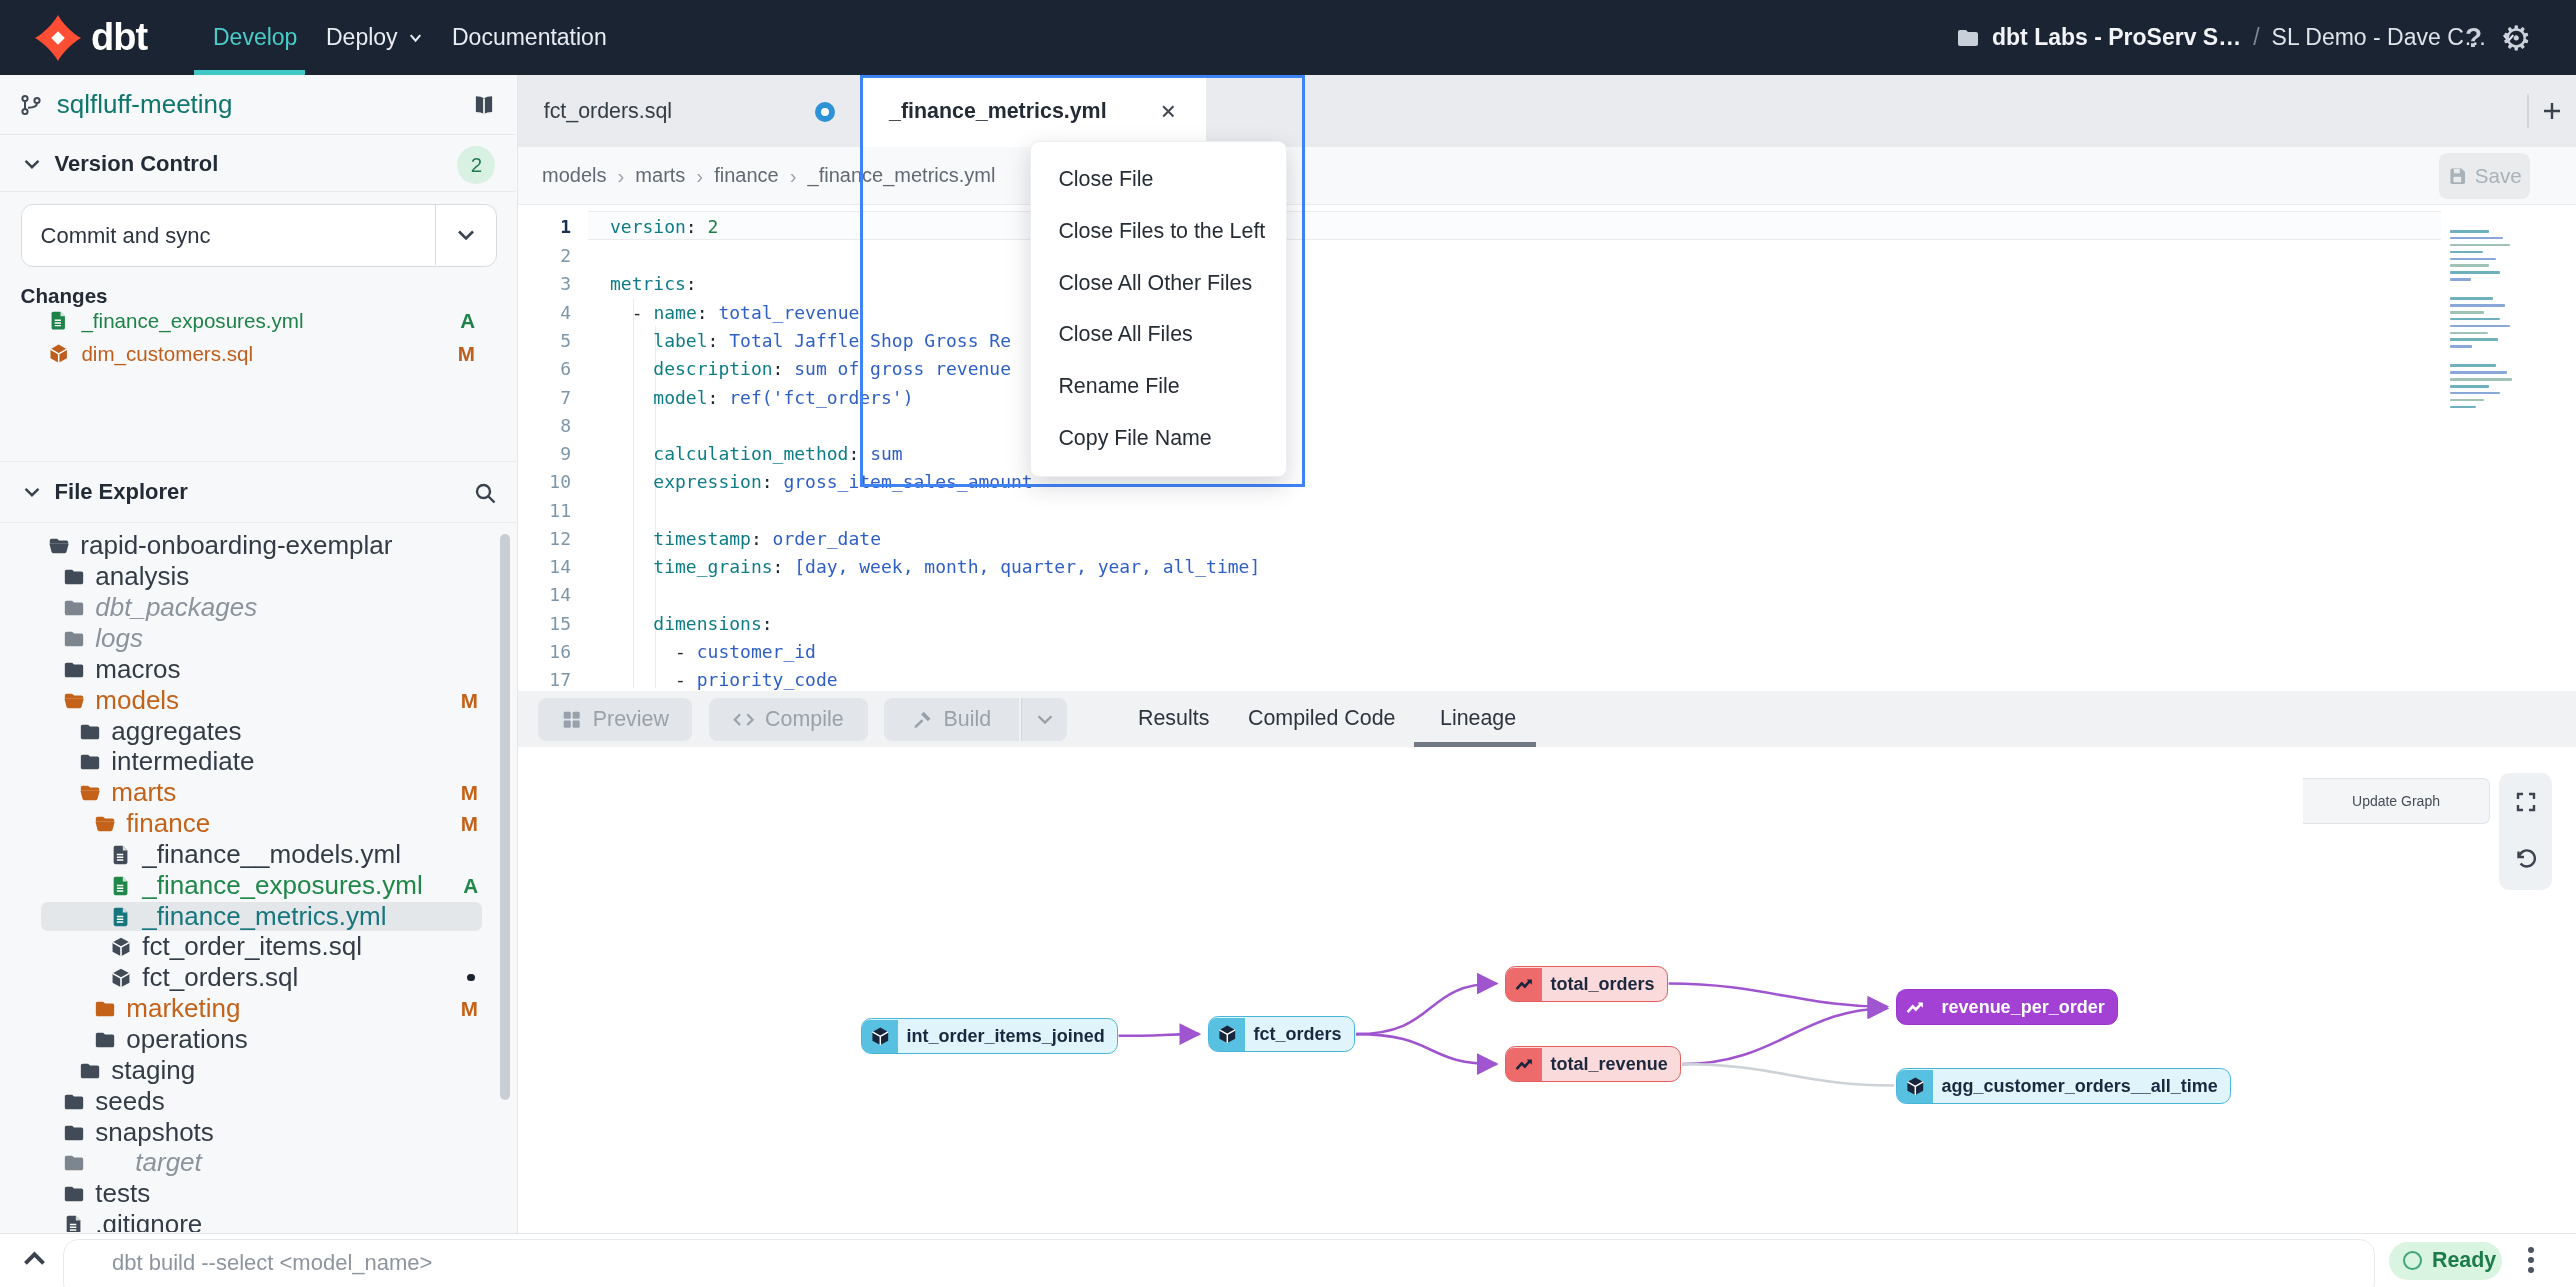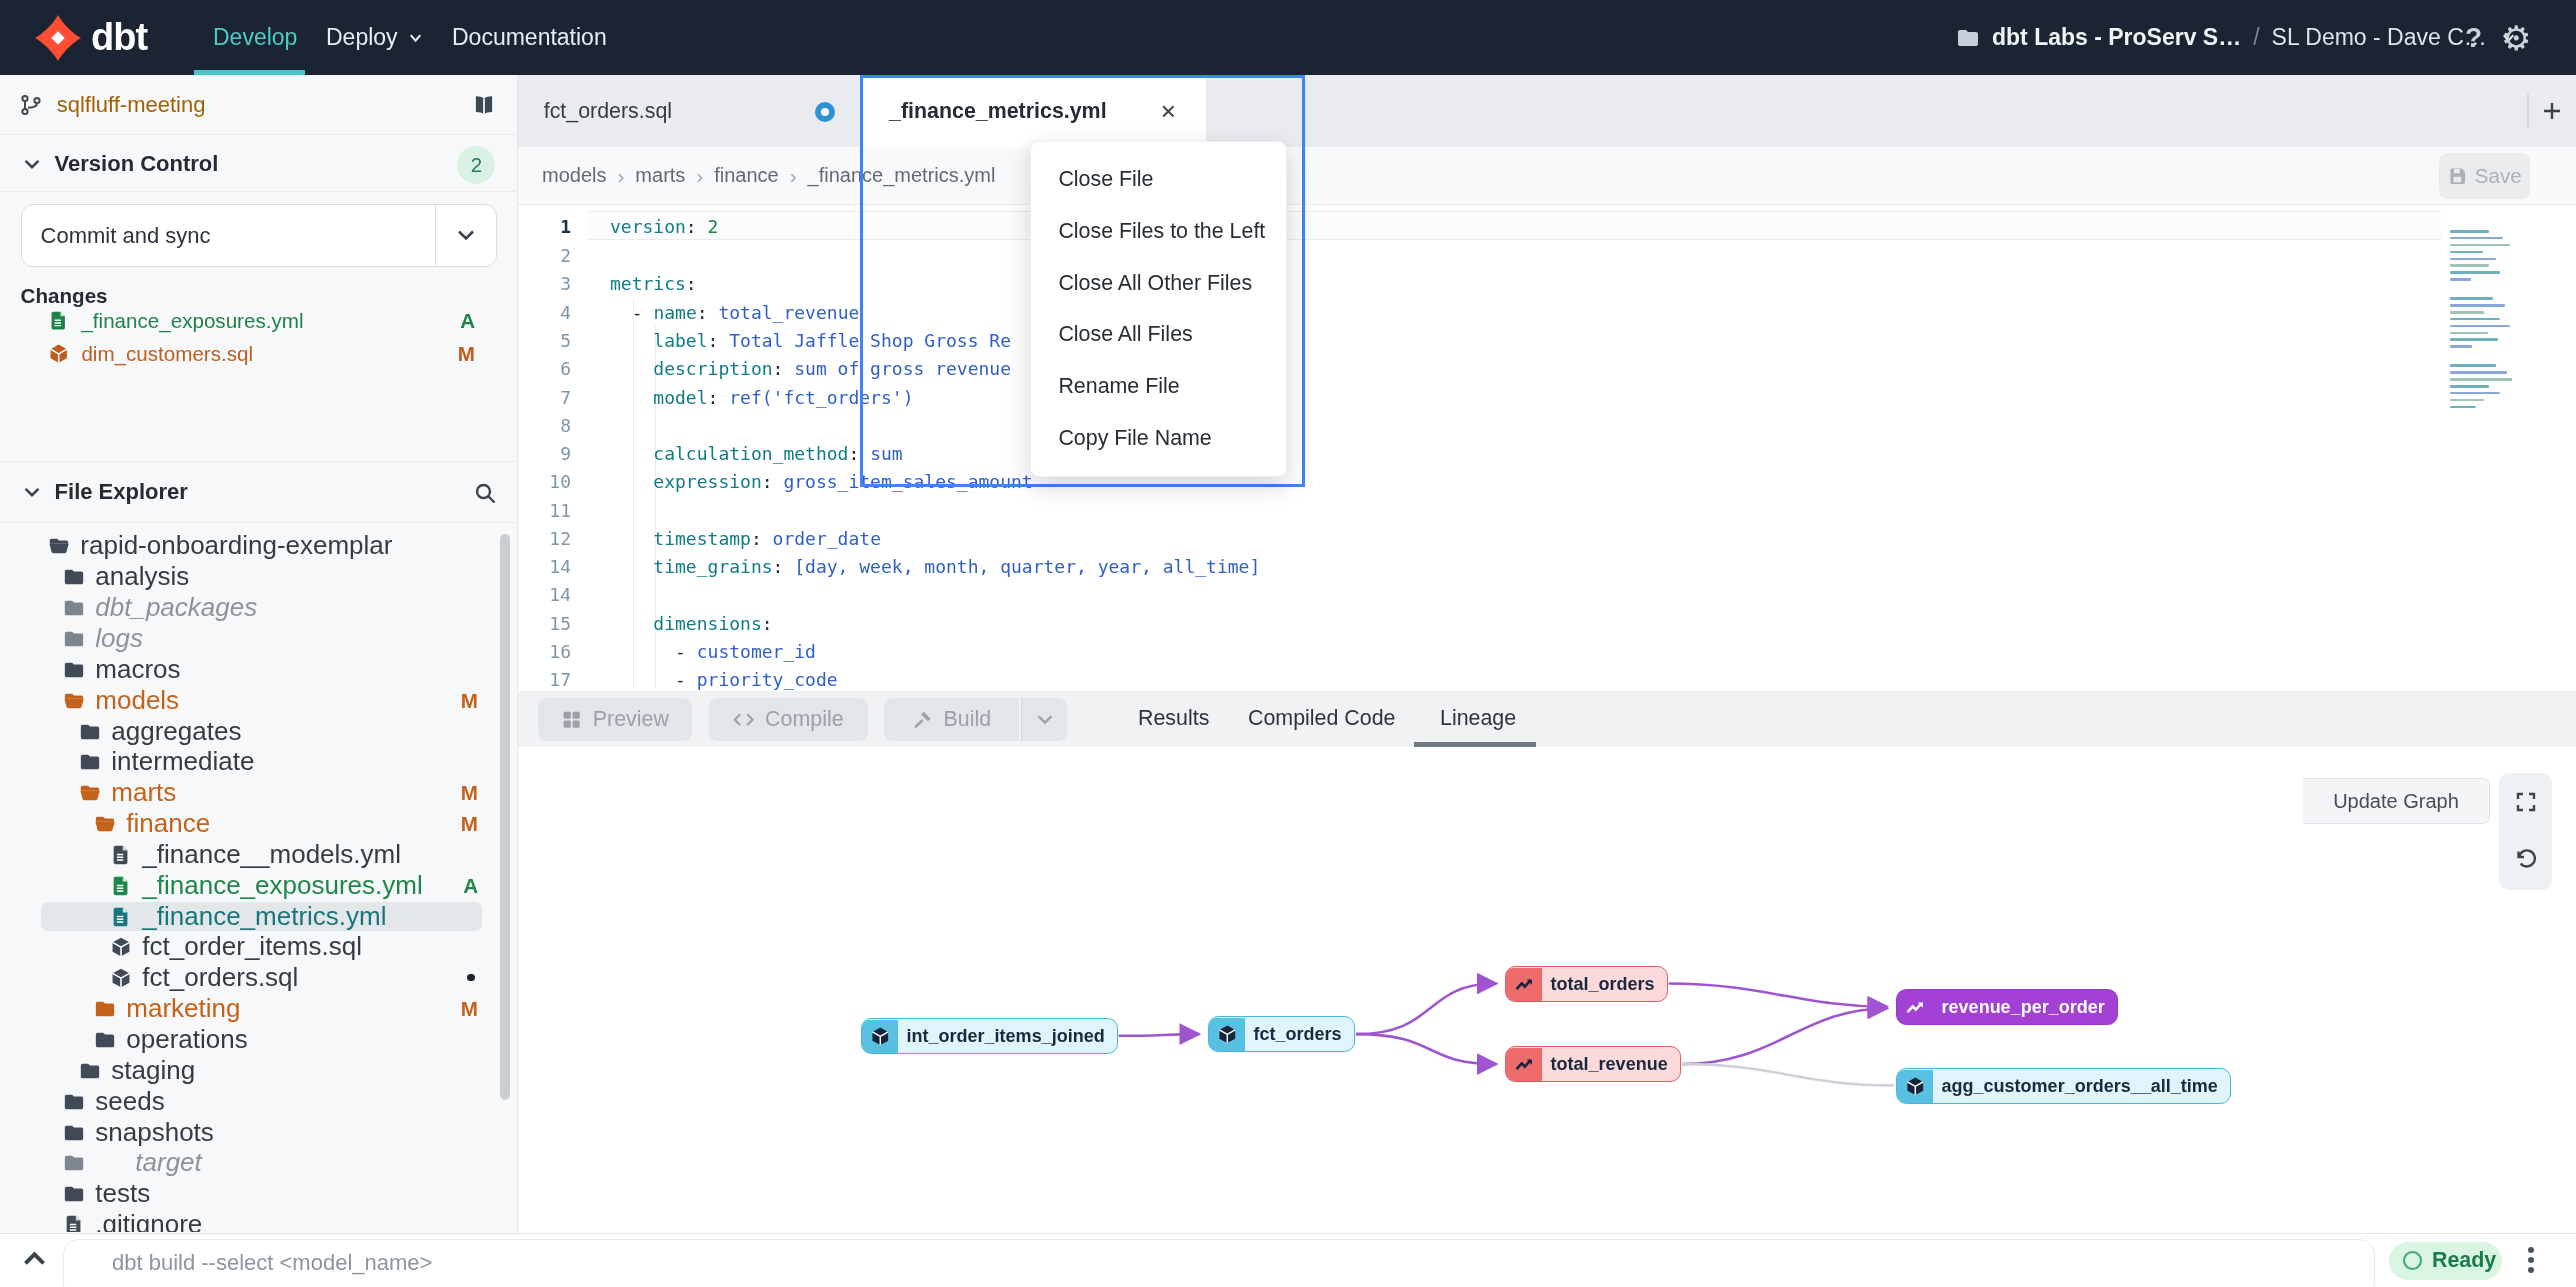--- a/index.html
+++ b/index.html
@@ -28,21 +28,21 @@
   #help-btn{position:absolute;left:2465px;top:0;height:75px;display:flex;align-items:center;
     color:#ccd2da;font-size:28px;font-weight:bold;cursor:pointer;}
   #gear-btn{position:absolute;left:2501px;top:0;height:75px;display:flex;align-items:center;
     color:#ccd2da;font-size:34px;cursor:pointer;}
 
   
   #sidebar{left:0;top:75px;width:518px;height:1158px;background:#f7f8f9;border-right:1.7px solid #e4e7ea;box-sizing:border-box;}
   .srow{position:absolute;left:0;width:516px;box-sizing:border-box;}
   #branch-row{top:0;height:60px;border-bottom:1.7px solid #e9ebed;display:flex;align-items:center;}
   #branch-row .bic{width:24px;height:24px;color:#3f4954;margin-left:19px;}
-  #branch-name{margin-left:13.7px;font-size:22px;color:#a16207;}
+  #branch-name{margin-left:13.7px;font-size:26px;color:#0f766e;}
   #book-btn{position:absolute;right:19px;top:17px;width:26px;height:26px;color:#3f4954;cursor:pointer;}
   #vc-header{top:62px;height:55px;border-bottom:1.7px solid #e9ebed;display:flex;align-items:center;}
   .sec-chev{width:22px;height:22px;stroke:#39424d;stroke-width:2.6;fill:none;margin-left:20.6px;}
   .sec-title{margin-left:12px;font-size:22px;font-weight:bold;color:#232b36;}
   #vc-badge{position:absolute;right:20.6px;top:8.6px;width:38px;height:38px;border-radius:19px;
     background:#d8f1e2;color:#257a50;font-size:20.6px;display:flex;align-items:center;justify-content:center;}
   #commit-btn{top:129px;left:20.6px;width:476px;height:63px;background:#fff;border:1.7px solid #d8dce1;
     border-radius:12px;display:flex;align-items:center;cursor:pointer;box-sizing:border-box;}
   #commit-label{margin-left:19px;font-size:22px;color:#2c343f;}
   #commit-chev{position:absolute;right:0;top:0;width:60px;height:60px;border-left:1.7px solid #d8dce1;
@@ -107,21 +107,21 @@
   #btn-build-chev{left:503px;width:46px;border-radius:0 8.6px 8.6px 0;border-left:1.7px solid #d3d7dc;box-sizing:border-box;}
   #btn-build-chev svg{width:22px;height:22px;stroke:#99a1aa;stroke-width:2.6;fill:none;}
   .ptab{position:absolute;top:0;height:55px;display:flex;align-items:center;font-size:21.4px;color:#2d343d;cursor:pointer;}
   #ptab-underline{position:absolute;left:896px;top:51px;width:122px;height:6px;background:#717a84;}
   #lineage-panel{left:518px;top:747px;width:2058px;height:486px;background:#fff;}
   #graph-filter{position:absolute;left:1490px;top:31px;width:295px;height:46px;background:#fff;border:1.7px solid #e0e4e8;
     border-radius:6.9px 0 0 6.9px;box-sizing:border-box;display:flex;align-items:center;}
   #graph-filter span{margin-left:19px;font-size:20px;color:#3a424c;white-space:nowrap;}
   #update-graph{position:absolute;left:1785px;top:31px;width:187px;height:46px;background:#f3f5f7;border:1.7px solid #e0e4e8;
     border-left:none;border-radius:0 6.9px 6.9px 0;box-sizing:border-box;display:flex;align-items:center;justify-content:center;
-    font-size:20px;color:#454d57;cursor:pointer;}
+    font-size:14px;color:#454d57;cursor:pointer;}
   #graph-controls{position:absolute;left:1981px;top:26px;width:53px;height:117px;background:#eef1f4;border-radius:10.3px;}
   #graph-controls svg{position:absolute;left:14.6px;width:24px;height:24px;stroke:#3c454f;stroke-width:2.4;fill:none;cursor:pointer;}
   #edge-svg{position:absolute;left:0;top:0;width:2058px;height:486px;}
   .lnode{position:absolute;height:36px;display:flex;align-items:center;border-radius:10.3px;border:1.7px solid;
     box-sizing:border-box;cursor:pointer;font-weight:bold;font-size:18px;color:#1b2940;white-space:nowrap;}
   .lnode .nic{width:36px;height:33px;display:flex;align-items:center;justify-content:center;border-radius:7.7px 0 0 7.7px;flex:0 0 36px;}
   .lnode .nic svg{width:20.6px;height:20.6px;}
   .lnode .nlabel{padding:0 12px 0 8.6px;}
   .lnode.cyan{background:#dff4fb;border-color:#47b5d8;}
   .lnode.cyan .nic{background:#58c1e2;color:#17263c;}

